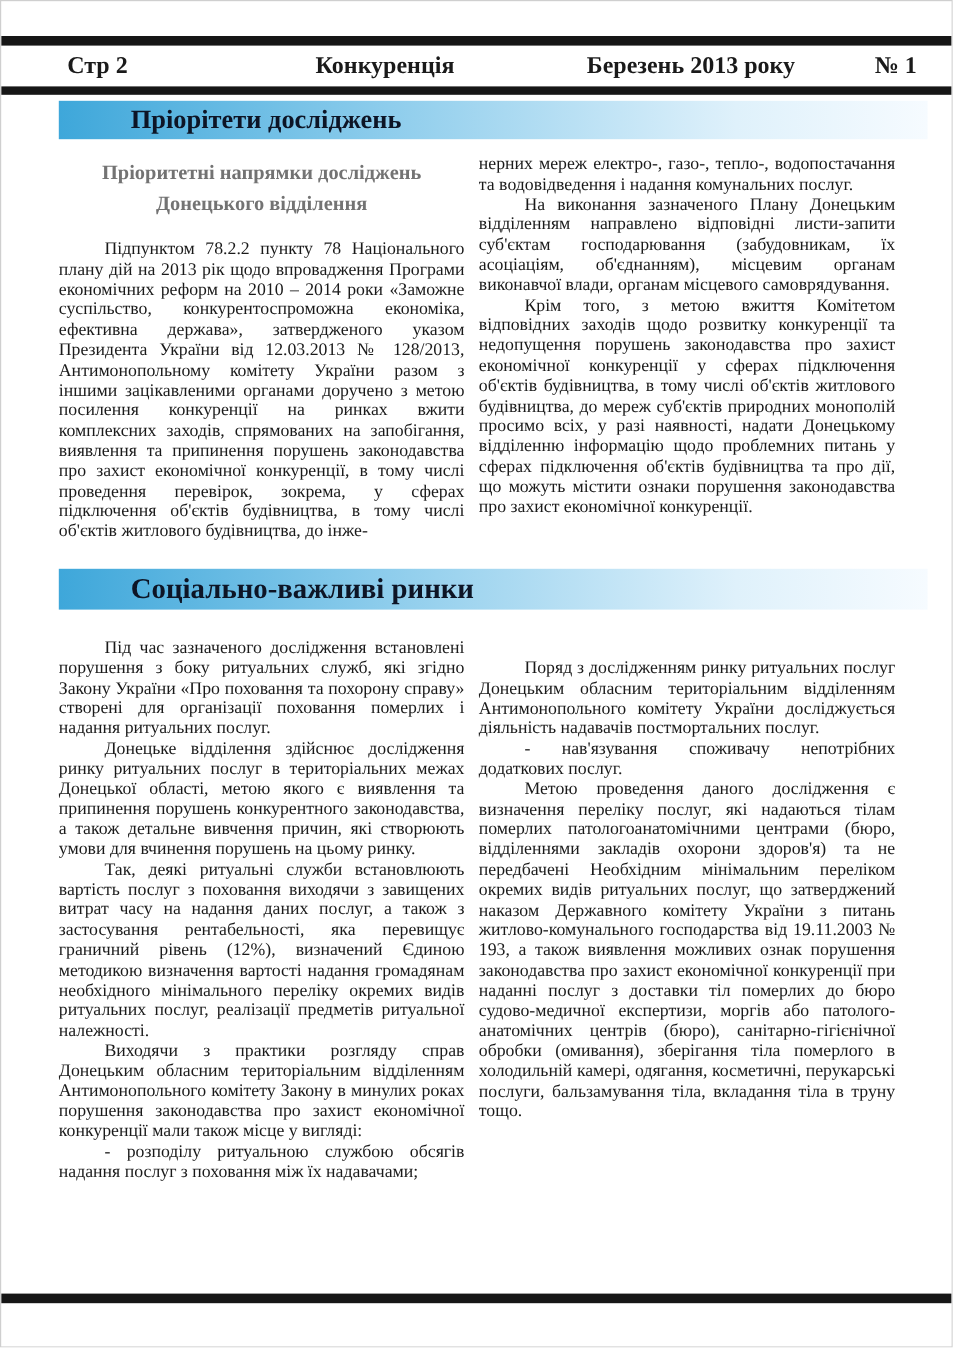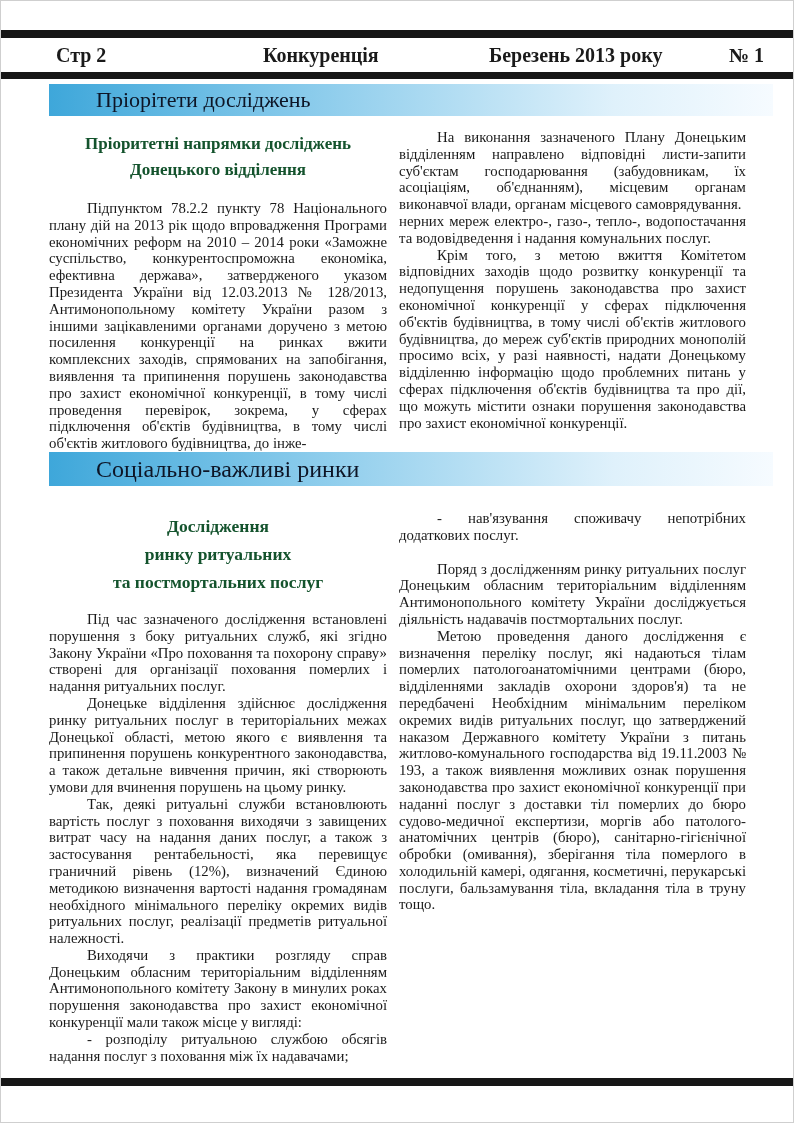--- a/index.html
+++ b/index.html
@@ -19,30 +19,30 @@
   .rule-bottom{position:absolute;left:0;right:0;bottom:36px;height:8px;}
   .masthead{position:relative;height:34px;font-weight:bold;font-size:20px;}
   .masthead span{position:absolute;top:50%;transform:translateY(-50%);white-space:nowrap;}
   .mh-page{left:55px;}
   .mh-title{left:246px;margin-left:16px;}
   .mh-date{left:488px;}
   .mh-issue{right:29px;}
   .section-bar{
     margin-left:48px;width:724px;
     background:linear-gradient(to right,var(--bar-start,#3ea7da) 0%,#8ecdec 38%,#dff1fb 78%,var(--bar-end,#f6fbff) 100%);
-    font-weight:normal;color:var(--bar-text,#0d1526);
-    padding-left:47px;box-sizing:border-box;
+    font-weight:bold;color:var(--bar-text,#0d1526);
+    padding-left:60px;box-sizing:border-box;
   }
   .bar-1{margin-top:5px;height:32px;line-height:32px;font-size:22px;}
-  .bar-2{height:34px;line-height:34px;font-size:24px;}
+  .bar-2{margin-top:22px;height:34px;line-height:34px;font-size:24px;}
   .cols{display:flex;gap:12px;margin:13px 47px 0 48px;}
   .cols-2{margin-top:24px;}
   .col-left{width:339px;}
   .col-right{width:348px;}
-  .article-heading{margin:0;font-weight:bold;text-align:center;color:#14532d;}
+  .article-heading{margin:0;font-weight:bold;text-align:center;color:#737373;}
   .heading-1{font-size:17px;line-height:26px;margin:2px 0 17px 0;}
   .heading-2{font-size:17.5px;line-height:28px;margin:2px 0 15px 0;}
   .heading-line{display:block;}
   p.body{
     margin:0;font-size:14.8px;line-height:16.8px;
     text-align:justify;text-indent:38px;
   }
   p.cont{text-indent:0;}
   p.gap-top{margin-top:17px;}
 </style>
@@ -68,45 +68,40 @@
 
   <div class="cols cols-1">
     <div class="col-left">
       <h3 class="article-heading heading-1">
         <span class="heading-line">Пріоритетні напрямки досліджень</span>
         <span class="heading-line">Донецького відділення</span>
       </h3>
       <p class="body">Підпунктом 78.2.2 пункту 78 Національного плану дій на 2013 рік щодо впровадження Програми економічних реформ на 2010 – 2014 роки «Заможне суспільство, конкурентоспроможна економіка, ефективна держава», затвердженого указом Президента України від 12.03.2013 № 128/2013, Антимонопольному комітету України разом з іншими зацікавленими органами доручено з метою посилення конкуренції на ринках вжити комплексних заходів, спрямованих на запобігання, виявлення та припинення порушень законодавства про захист економічної конкуренції, в тому числі проведення перевірок, зокрема, у сферах підключення об'єктів будівництва, в тому числі об'єктів житлового будівництва, до інже-</p>
     </div>
     <div class="col-right">
+      <p class="body cont">нерних мереж електро-, газо-, тепло-, водопостачання та водовідведення і надання комунальних послуг.</p>
       <p class="body">На виконання зазначеного Плану Донецьким відділенням направлено відповідні листи-запити суб'єктам господарювання (забудовникам, їх асоціаціям, об'єднанням), місцевим органам виконавчої влади, органам місцевого самоврядування.</p>
-      <p class="body cont">нерних мереж електро-, газо-, тепло-, водопостачання та водовідведення і надання комунальних послуг.</p>
       <p class="body">Крім того, з метою вжиття Комітетом відповідних заходів щодо розвитку конкуренції та недопущення порушень законодавства про захист економічної конкуренції у сферах підключення об'єктів будівництва, в тому числі об'єктів житлового будівництва, до мереж суб'єктів природних монополій просимо всіх, у разі наявності, надати Донецькому відділенню інформацію щодо проблемних питань у сферах підключення об'єктів будівництва та про дії, що можуть містити ознаки порушення законодавства про захист економічної конкуренції.</p>
     </div>
   </div>
 
   <div class="section-bar bar-2">
     <span>Соціально-важливі ринки</span>
   </div>
 
   <div class="cols cols-2">
     <div class="col-left">
-      <h3 class="article-heading heading-2">
-        <span class="heading-line">Дослідження</span>
-        <span class="heading-line">ринку ритуальних</span>
-        <span class="heading-line">та постмортальних послуг</span>
-      </h3>
       <p class="body">Під час зазначеного дослідження встановлені порушення з боку ритуальних служб, які згідно Закону України «Про поховання та похорону справу» створені для організації поховання померлих і надання ритуальних послуг.</p>
       <p class="body">Донецьке відділення здійснює дослідження ринку ритуальних послуг в територіальних межах Донецької області, метою якого є виявлення та припинення порушень конкурентного законодавства, а також детальне вивчення причин, які створюють умови для вчинення порушень на цьому ринку.</p>
       <p class="body">Так, деякі ритуальні служби встановлюють вартість послуг з поховання виходячи з завищених витрат часу на надання даних послуг, а також з застосування рентабельності, яка перевищує граничний рівень (12%), визначений Єдиною методикою визначення вартості надання громадянам необхідного мінімального переліку окремих видів ритуальних послуг, реалізації предметів ритуальної належності.</p>
       <p class="body">Виходячи з практики розгляду справ Донецьким обласним територіальним відділенням Антимонопольного комітету Закону в минулих роках порушення законодавства про захист економічної конкуренції мали також місце у вигляді:</p>
       <p class="body">- розподілу ритуальною службою обсягів надання послуг з поховання між їх надавачами;</p>
     </div>
     <div class="col-right">
+      <p class="body gap-top">Поряд з дослідженням ринку ритуальних послуг Донецьким обласним територіальним відділенням Антимонопольного комітету України досліджується діяльність надавачів постмортальних послуг.</p>
       <p class="body">- нав'язування споживачу непотрібних додаткових послуг.</p>
-      <p class="body gap-top">Поряд з дослідженням ринку ритуальних послуг Донецьким обласним територіальним відділенням Антимонопольного комітету України досліджується діяльність надавачів постмортальних послуг.</p>
       <p class="body">Метою проведення даного дослідження є визначення переліку послуг, які надаються тілам померлих патологоанатомічними центрами (бюро, відділеннями закладів охорони здоров'я) та не передбачені Необхідним мінімальним переліком окремих видів ритуальних послуг, що затверджений наказом Державного комітету України з питань житлово-комунального господарства від 19.11.2003 № 193, а також виявлення можливих ознак порушення законодавства про захист економічної конкуренції при наданні послуг з доставки тіл померлих до бюро судово-медичної експертизи, моргів або патолого-анатомічних центрів (бюро), санітарно-гігієнічної обробки (омивання), зберігання тіла померлого в холодильній камері, одягання, косметичні, перукарські послуги, бальзамування тіла, вкладання тіла в труну тощо.</p>
     </div>
   </div>
 
   <div class="rule rule-bottom"></div>
 
 </div>
 
 </body></html>

